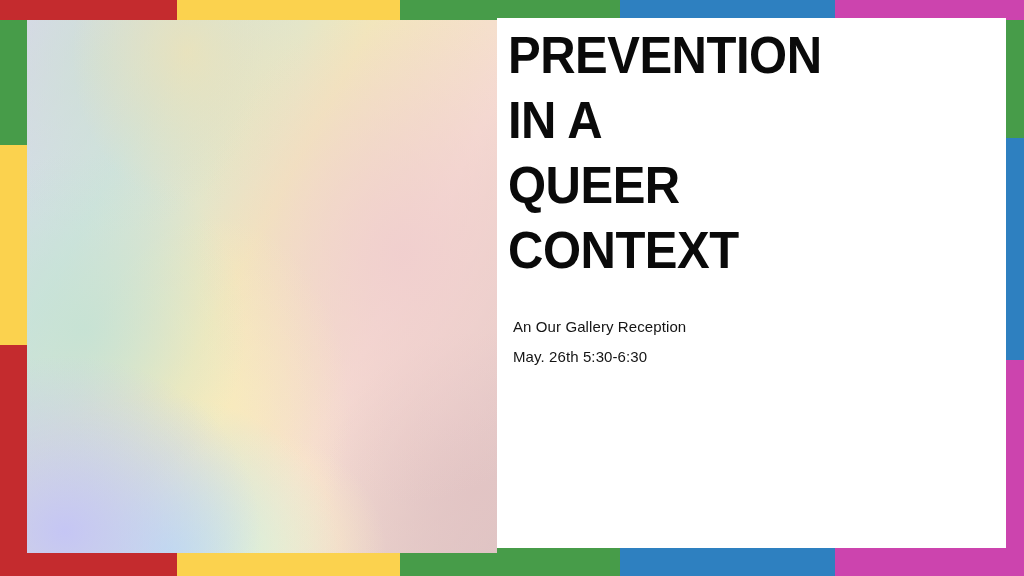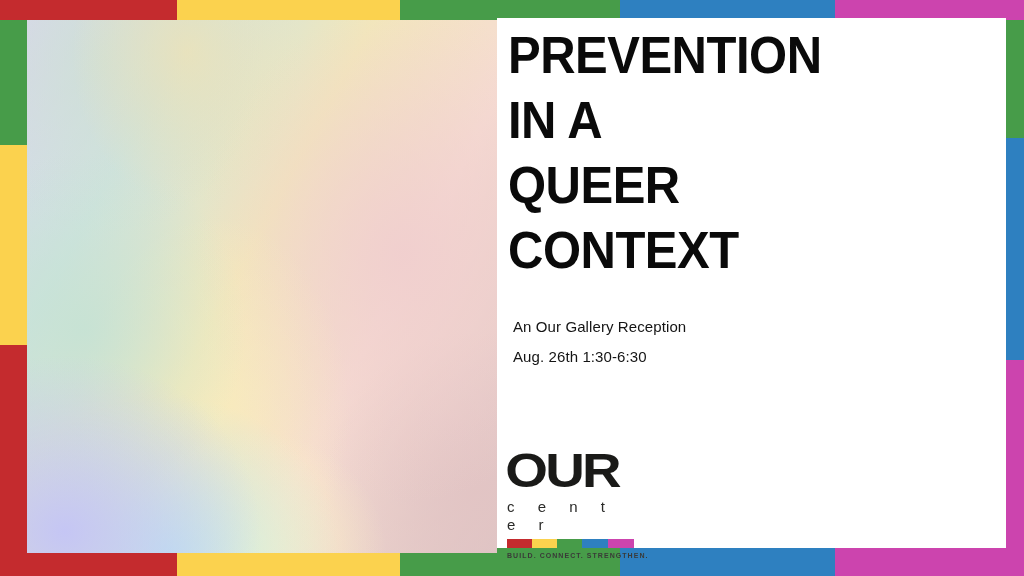--- a/index.html
+++ b/index.html
@@ -215,31 +215,19 @@
 
     <div id="headline">
       <span class="headline-line">PREVENTION</span>
       <span class="headline-line">IN A</span>
       <span class="headline-line">QUEER</span>
       <span class="headline-line">CONTEXT</span>
     </div>
 
     <div id="subtitle">
       <span class="subtitle-line">An Our Gallery Reception</span>
-      <span class="subtitle-line">Aug. 26th 1:30-6:30</span>
-    </div>
-
-    <div id="logo">
-      <span id="logo-wordmark">OUR</span>
-      <span id="logo-subword">c e n t e r</span>
-      <div id="logo-rainbow">
-          <span class="seg" style="background: rgb(196, 43, 46); width: 25px;"></span>
-          <span class="seg" style="background: rgb(251, 210, 78); width: 25px;"></span>
-          <span class="seg" style="background: rgb(71, 156, 73); width: 25px;"></span>
-          <span class="seg" style="background: rgb(46, 128, 192); width: 26px;"></span>
-          <span class="seg" style="background: rgb(204, 68, 174); width: 26px;"></span>
-        </div>
-      <span id="logo-tagline">BUILD. CONNECT. STRENGTHEN.</span>
-    </div>
+      <span class="subtitle-line">May. 26th 5:30-6:30</span>
+    </div>
+
 
   </div>
 
 </div>
 
 </body></html>

